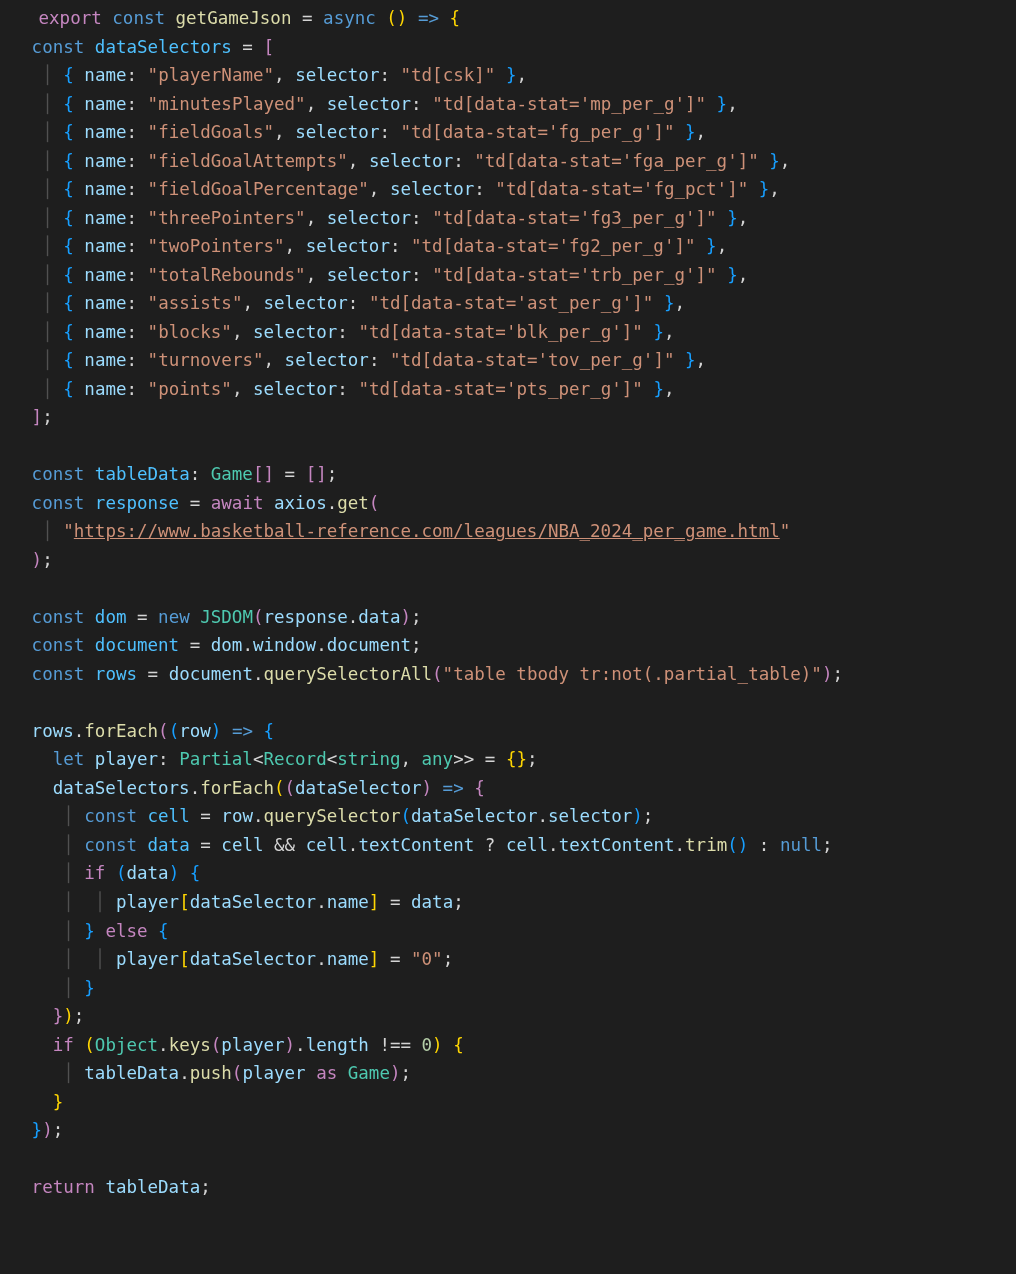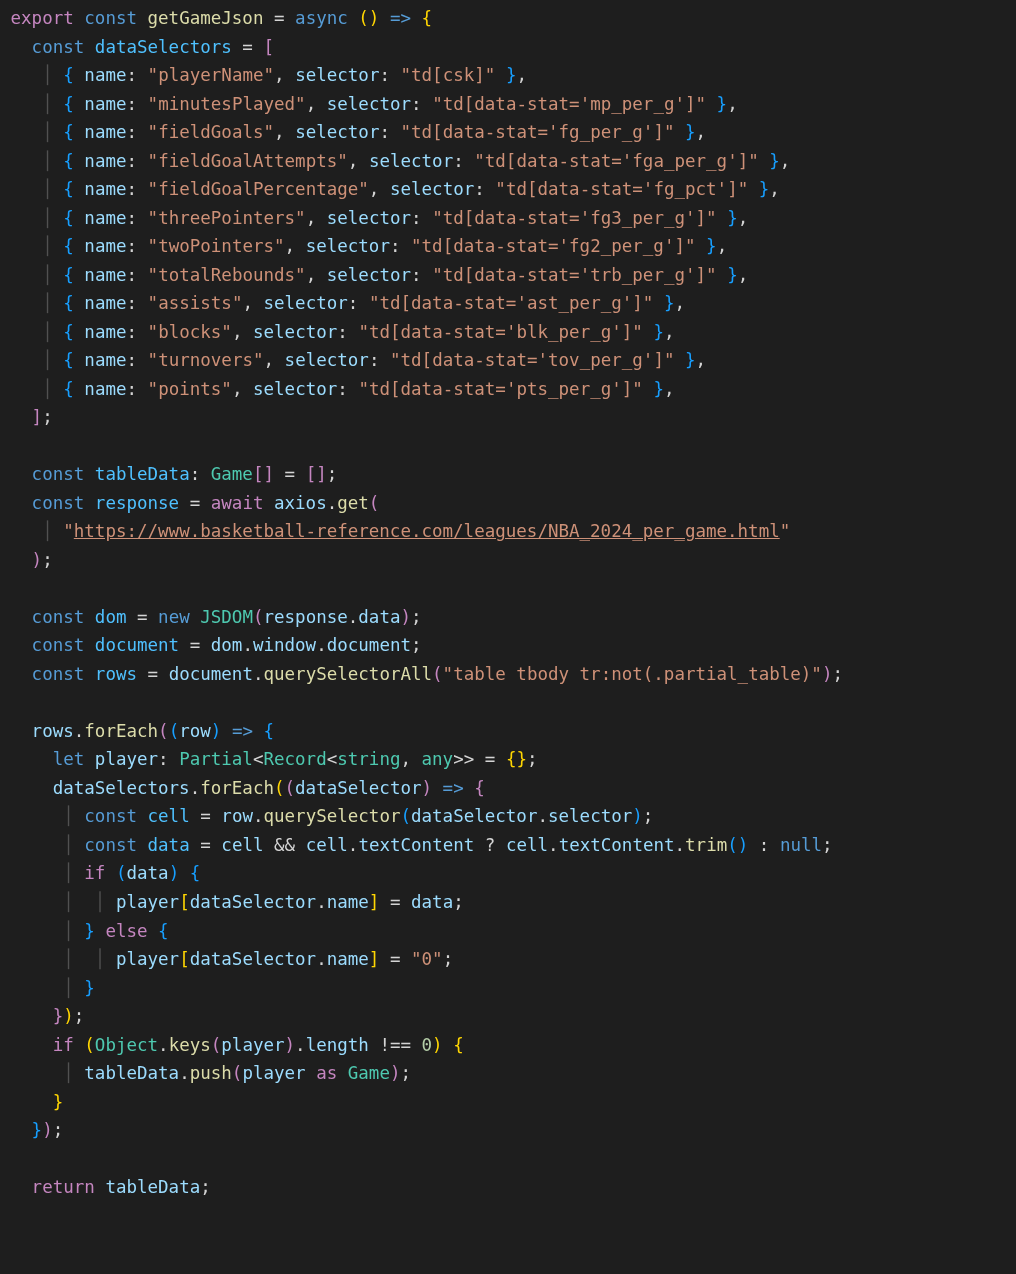--- a/index.html
+++ b/index.html
@@ -1,17 +1,17 @@
 <!DOCTYPE html>
 <html><head>
 <meta charset="utf-8">
 <style>
   html,body{margin:0;padding:0;background:#1e1e1e;color:#d4d4d4;font-family:"Menlo","Consolas","Courier New",monospace;font-size:17.5px;line-height:1.63;-webkit-font-smoothing:antialiased;}
   pre{margin:0;padding:4px 0 24px 0;white-space:pre;}
-  code{font-family:inherit;}
+  code{font-family:inherit;padding-left:28px;}
   .kw{color:#c586c0;}
   .kw2{color:#569cd6;}
   .fn{color:#dcdcaa;}
   .var{color:#9cdcfe;}
   .type{color:#4ec9b0;}
   .str{color:#ce9178;}
   .num{color:#b5cea8;}
   .pun{color:#d4d4d4;}
   .brk{color:#ffd602;}
   .brk2{color:#c586c0;}

